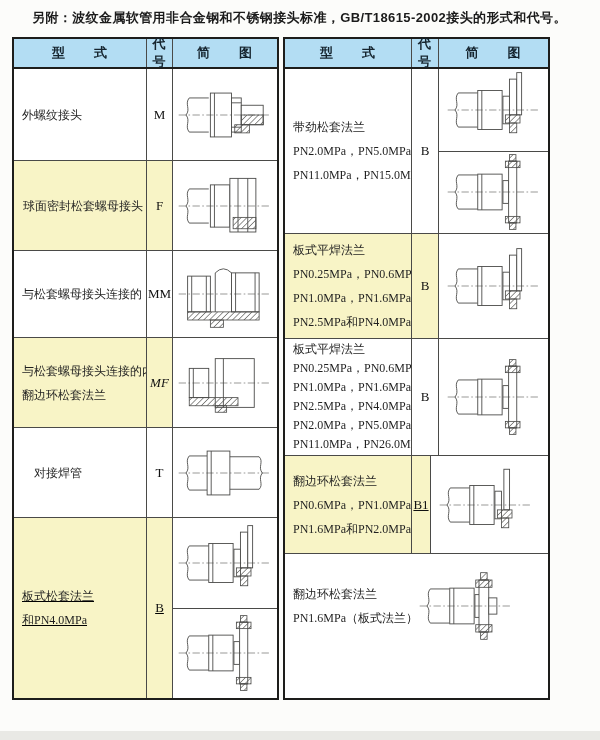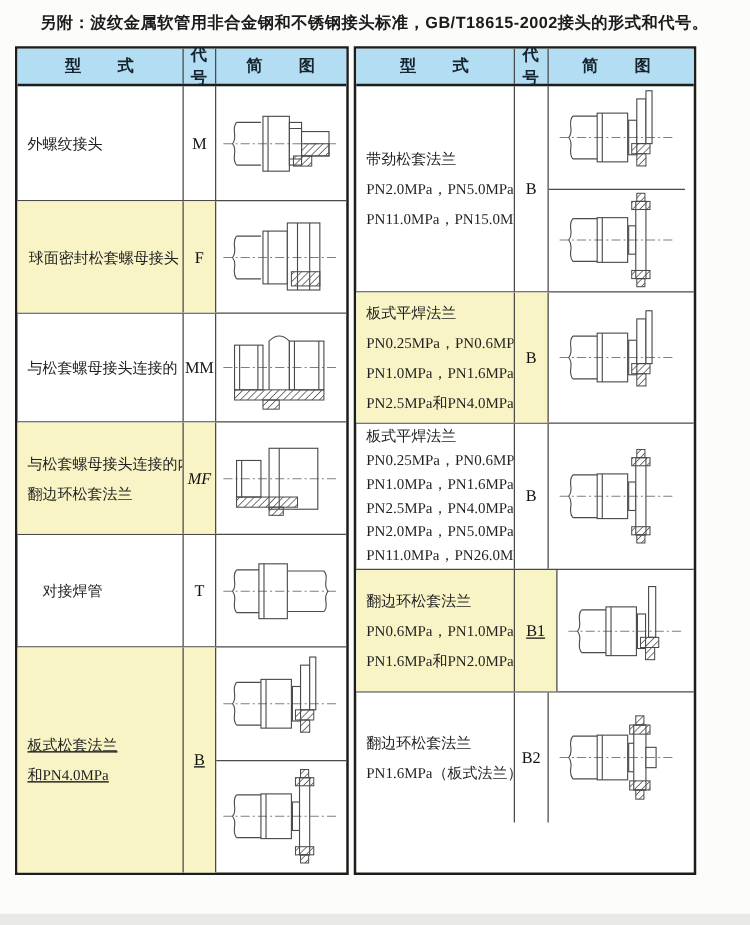--- a/index.html
+++ b/index.html
@@ -300,21 +300,21 @@
               </svg>
             </div>
           </div>
         </div>
         <div class="trow" style="height: 98px;">
           <div class="cell type hl" style="width: 126px;">
             <div class="tline">翻边环松套法兰</div>
             <div class="tline">PN0.6MPa，PN1.0MPa,</div>
             <div class="tline">PN1.6MPa和PN2.0MPa,</div>
           </div>
-          <div class="cell code hl" style="width: 35px; text-decoration: underline;">B1</div>
+          <div class="cell code hl" style="width: 20px; text-decoration: underline;">B1</div>
           <div class="cell diag" style="width: 109px;">
             <div class="sub">
               <svg viewBox="0 0 120 96" width="102" height="78">
                 <path d="M16 27 H40" fill="none" stroke="#4a4a48" stroke-width="1.1"></path>
                 <path d="M16 69 H40" fill="none" stroke="#4a4a48" stroke-width="1.1"></path>
                 <path d="M16 27 C10 34 18 41 12 48 C18 55 10 62 16 69" fill="none" stroke="#4a4a48" stroke-width="1.1"></path>
                 <rect x="40" y="24" width="30" height="48" fill="#fff" stroke="#4a4a48" stroke-width="1.1"></rect>
                 <path d="M45 24 V72" fill="none" stroke="#4a4a48" stroke-width="1.1"></path>
                 <rect x="71" y="31" width="8" height="34" fill="#fff" stroke="#4a4a48" stroke-width="1.1"></rect>
                 <rect x="82" y="4" width="7" height="50" fill="#fff" stroke="#4a4a48" stroke-width="1.1"></rect>
@@ -323,21 +323,20 @@
                 <path d="M3 48 H117" fill="none" stroke="#4a4a48" stroke-width="0.7" stroke-dasharray="9 3 2 3"></path>
               </svg>
             </div>
           </div>
         </div>
         <div class="trow" style="height: 104px;">
           <div class="cell type" style="width: 126px;">
             <div class="tline">翻边环松套法兰</div>
             <div class="tline">PN1.6MPa（板式法兰）</div>
           </div>
-          <div class="cell code" style="width: 28px;">B2</div>
           <div class="cell diag" style="width: 109px;">
             <div class="sub">
               <svg viewBox="0 0 120 96" width="102" height="78">
                 <path d="M16 27 H40" fill="none" stroke="#4a4a48" stroke-width="1.1"></path>
                 <path d="M16 69 H40" fill="none" stroke="#4a4a48" stroke-width="1.1"></path>
                 <path d="M16 27 C10 34 18 41 12 48 C18 55 10 62 16 69" fill="none" stroke="#4a4a48" stroke-width="1.1"></path>
                 <rect x="40" y="26" width="30" height="44" fill="#fff" stroke="#4a4a48" stroke-width="1.1"></rect>
                 <path d="M45 26 V70" fill="none" stroke="#4a4a48" stroke-width="1.1"></path>
                 <rect x="71" y="34" width="7" height="28" fill="#fff" stroke="#4a4a48" stroke-width="1.1"></rect>
                 <rect x="76" y="16" width="12" height="64" fill="#fff" stroke="#4a4a48" stroke-width="1.1"></rect>

